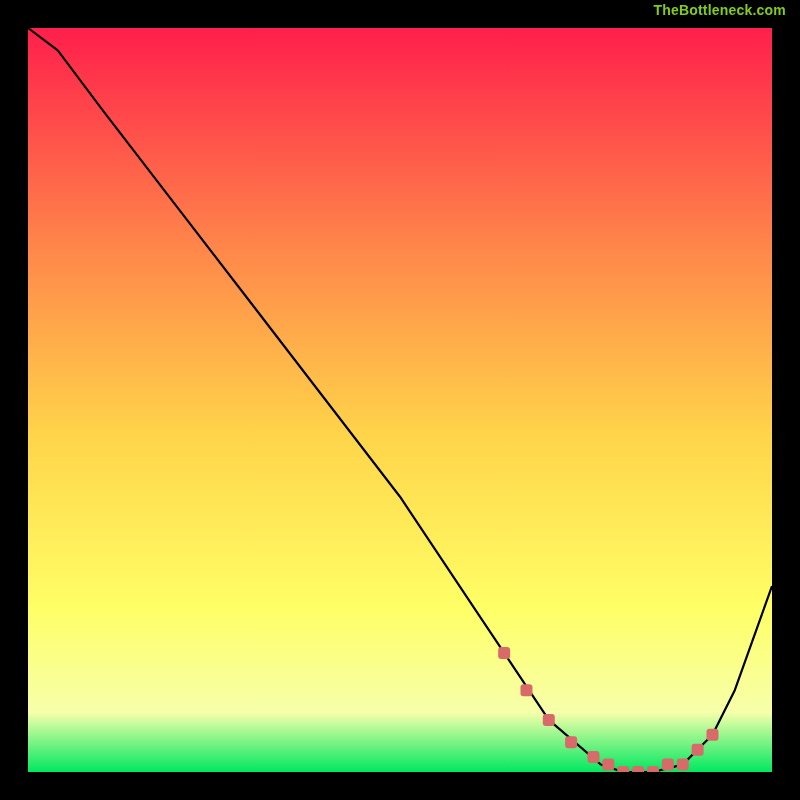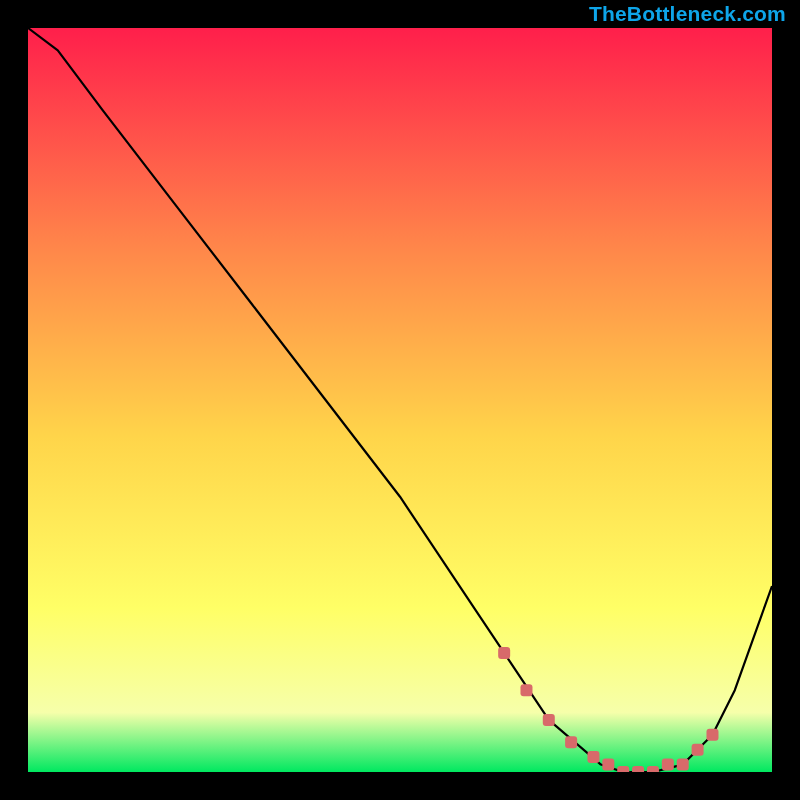--- a/index.html
+++ b/index.html
@@ -13,22 +13,22 @@
   }
   .page {
     position: relative;
     width: 800px;
     height: 800px;
   }
   .watermark {
     position: absolute;
     top: 2px;
     right: 14px;
-    color: #0ea5e9;
-    font-size: 21px;
+    color: #84cc16;
+    font-size: 14px;
     font-weight: 600;
     letter-spacing: 0.2px;
     z-index: 10;
   }
   svg.chart {
     position: absolute;
     left: 28px;
     top: 28px;
     width: 744px;
     height: 744px;

